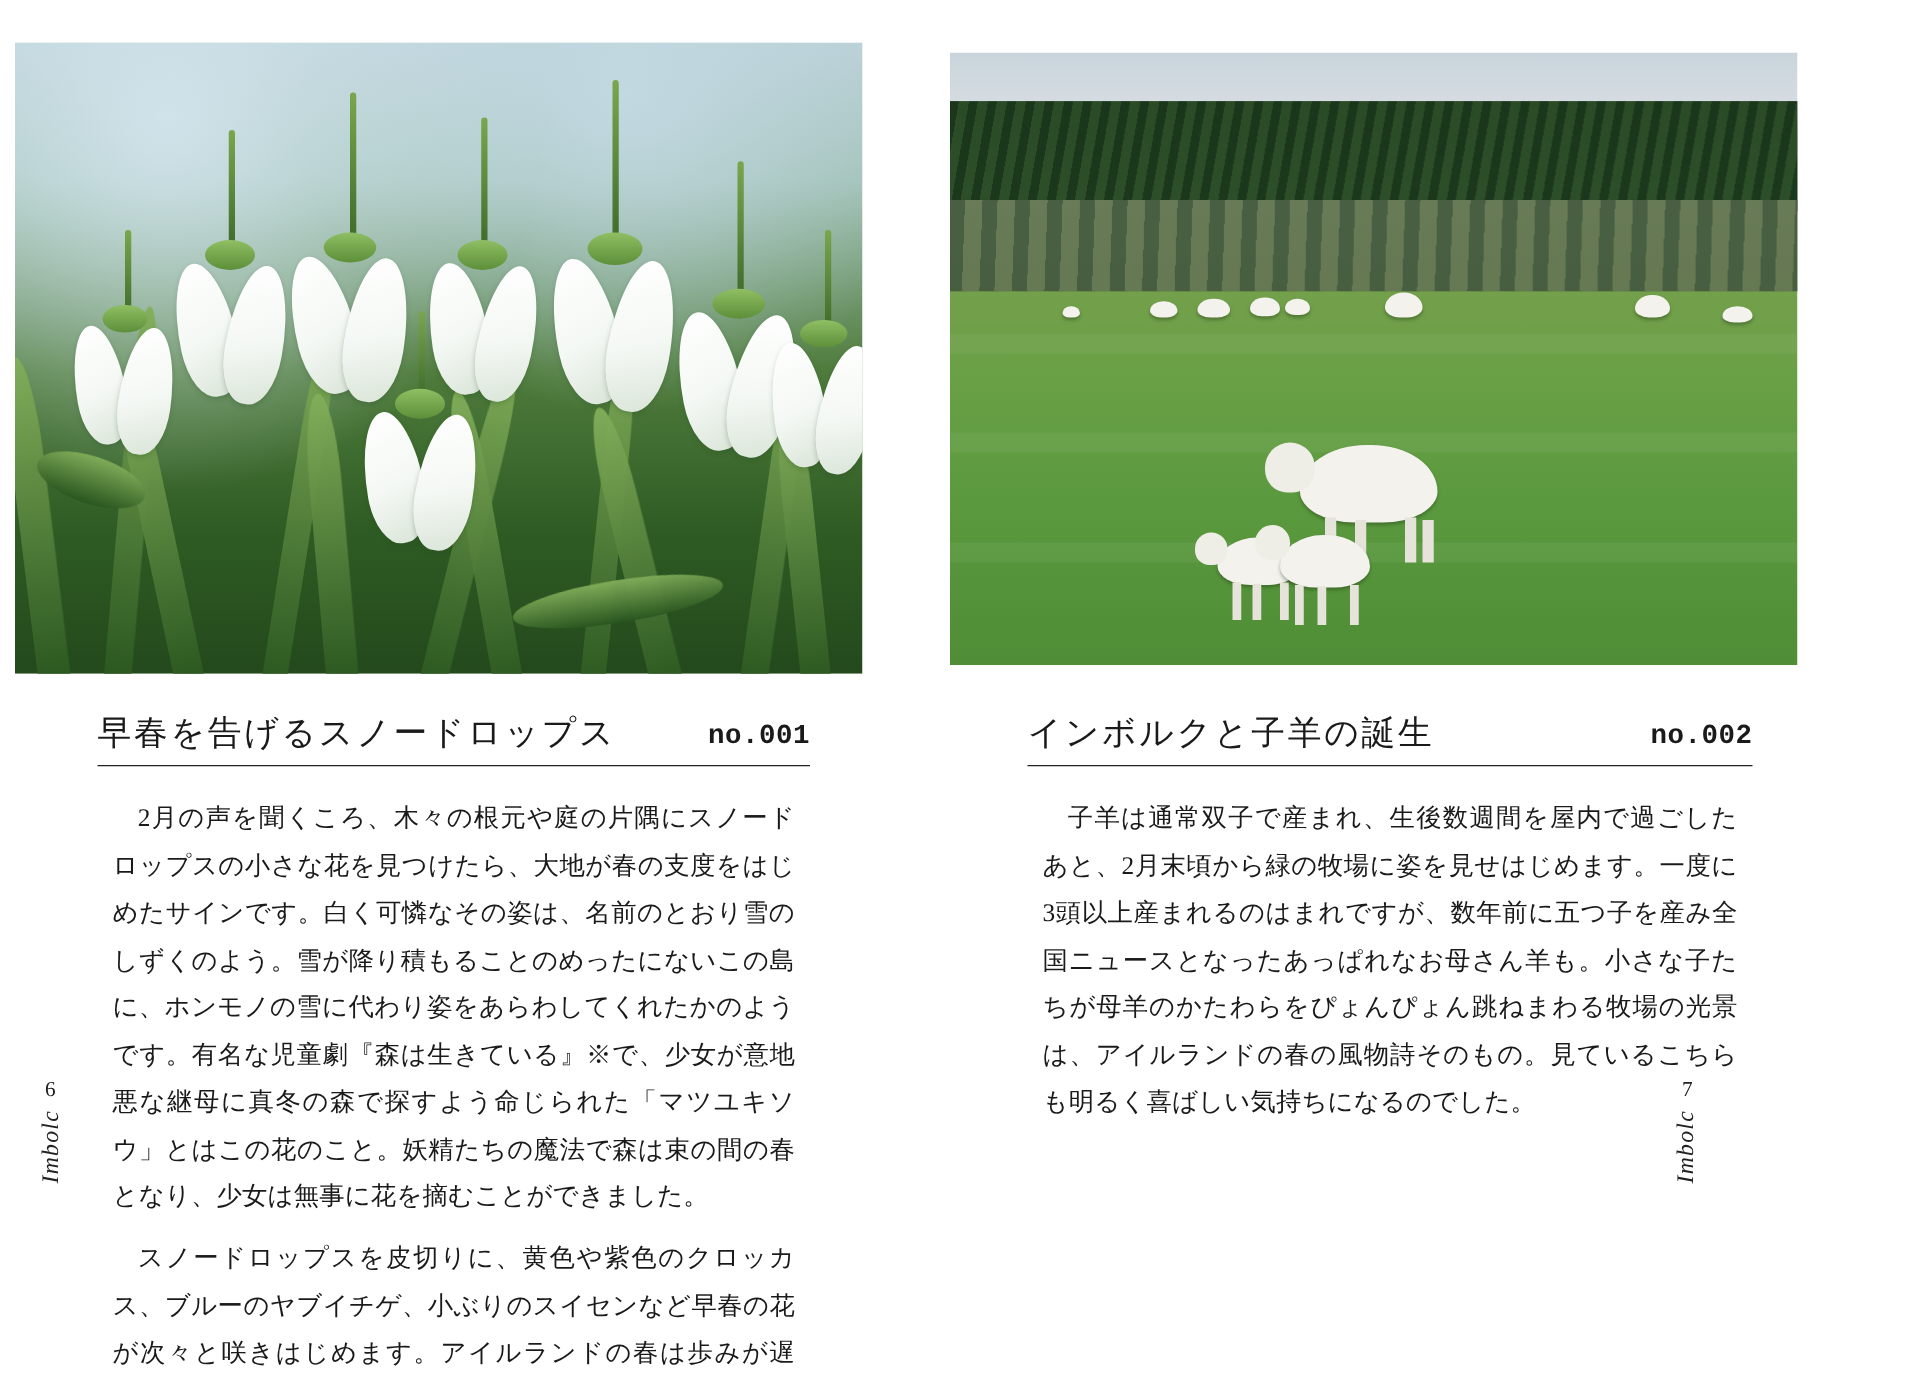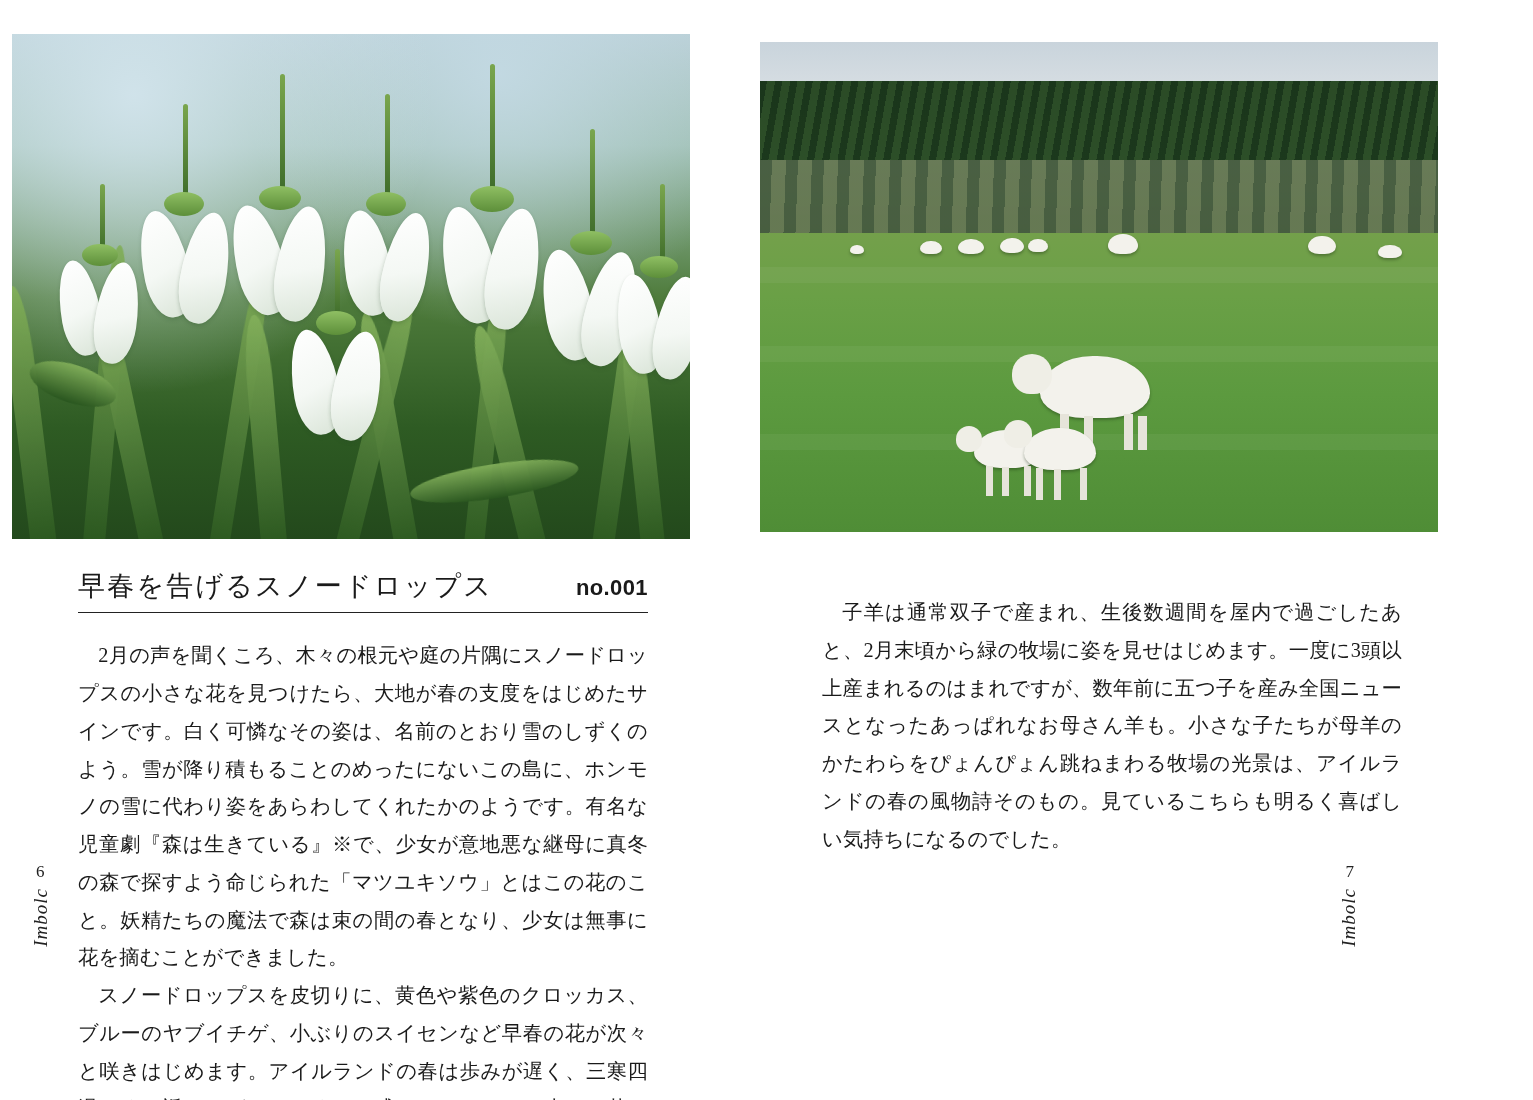--- a/index.html
+++ b/index.html
@@ -166,33 +166,33 @@
     font-size: 27px;
     letter-spacing: 2.2px;
     font-weight: 400;
     line-height: 1.2;
     font-family: "Liberation Serif", "DejaVu Serif", serif;
   }
   .article-no {
     font-size: 22px;
     font-weight: 700;
     letter-spacing: 0.4px;
-    font-family: Liberation Sans, sans-serif;
+    font-family: Liberation Mono, monospace;
     white-space: nowrap;
     padding-bottom: 1px;
   }
   .body-text {
     margin-top: 24px;
     font-size: 20.3px;
     line-height: 1.86;
     text-align: justify;
     letter-spacing: 0.15px;
   }
   .body-text p {
-    margin: 0;
+    margin: 12px;
     text-indent: 1em;
   }
   .footnote {
     position: absolute;
     left: 78px;
     top: 1042px;
     width: 640px;
     font-size: 13.6px;
     letter-spacing: 0.2px;
     color: #1a1a1a;
@@ -346,20 +346,24 @@
       <div style="position:absolute;left:244px;top:374px;width:100px;height:86px;">
         <div class="sheep" style="left:20px;top:12px;width:72px;height:42px;"></div>
         <div class="sheep-head" style="left:0px;top:4px;width:28px;height:28px;"></div>
         <div class="sheep-leg" style="left:32px;top:52px;width:7px;height:32px;"></div>
         <div class="sheep-leg" style="left:50px;top:53px;width:7px;height:31px;"></div>
         <div class="sheep-leg" style="left:76px;top:52px;width:7px;height:32px;"></div>
       </div>
     </div>
 
     <div class="article article-right">
+      <div class="head-row">
+        <div class="article-title">インボルクと子羊の誕生</div>
+        <div class="article-no">no.002</div>
+      </div>
       <div class="body-text">
         <p>子羊は通常双子で産まれ、生後数週間を屋内で過ごしたあと、2月末頃から緑の牧場に姿を見せはじめます。一度に3頭以上産まれるのはまれですが、数年前に五つ子を産み全国ニュースとなったあっぱれなお母さん羊も。小さな子たちが母羊のかたわらをぴょんぴょん跳ねまわる牧場の光景は、アイルランドの春の風物詩そのもの。見ているこちらも明るく喜ばしい気持ちになるのでした。</p>
       </div>
     </div>
 
     <div class="folio folio-num-right">7</div>
     <div class="folio-word folio-word-right">Imbolc</div>
   </div>
 
 </div>

